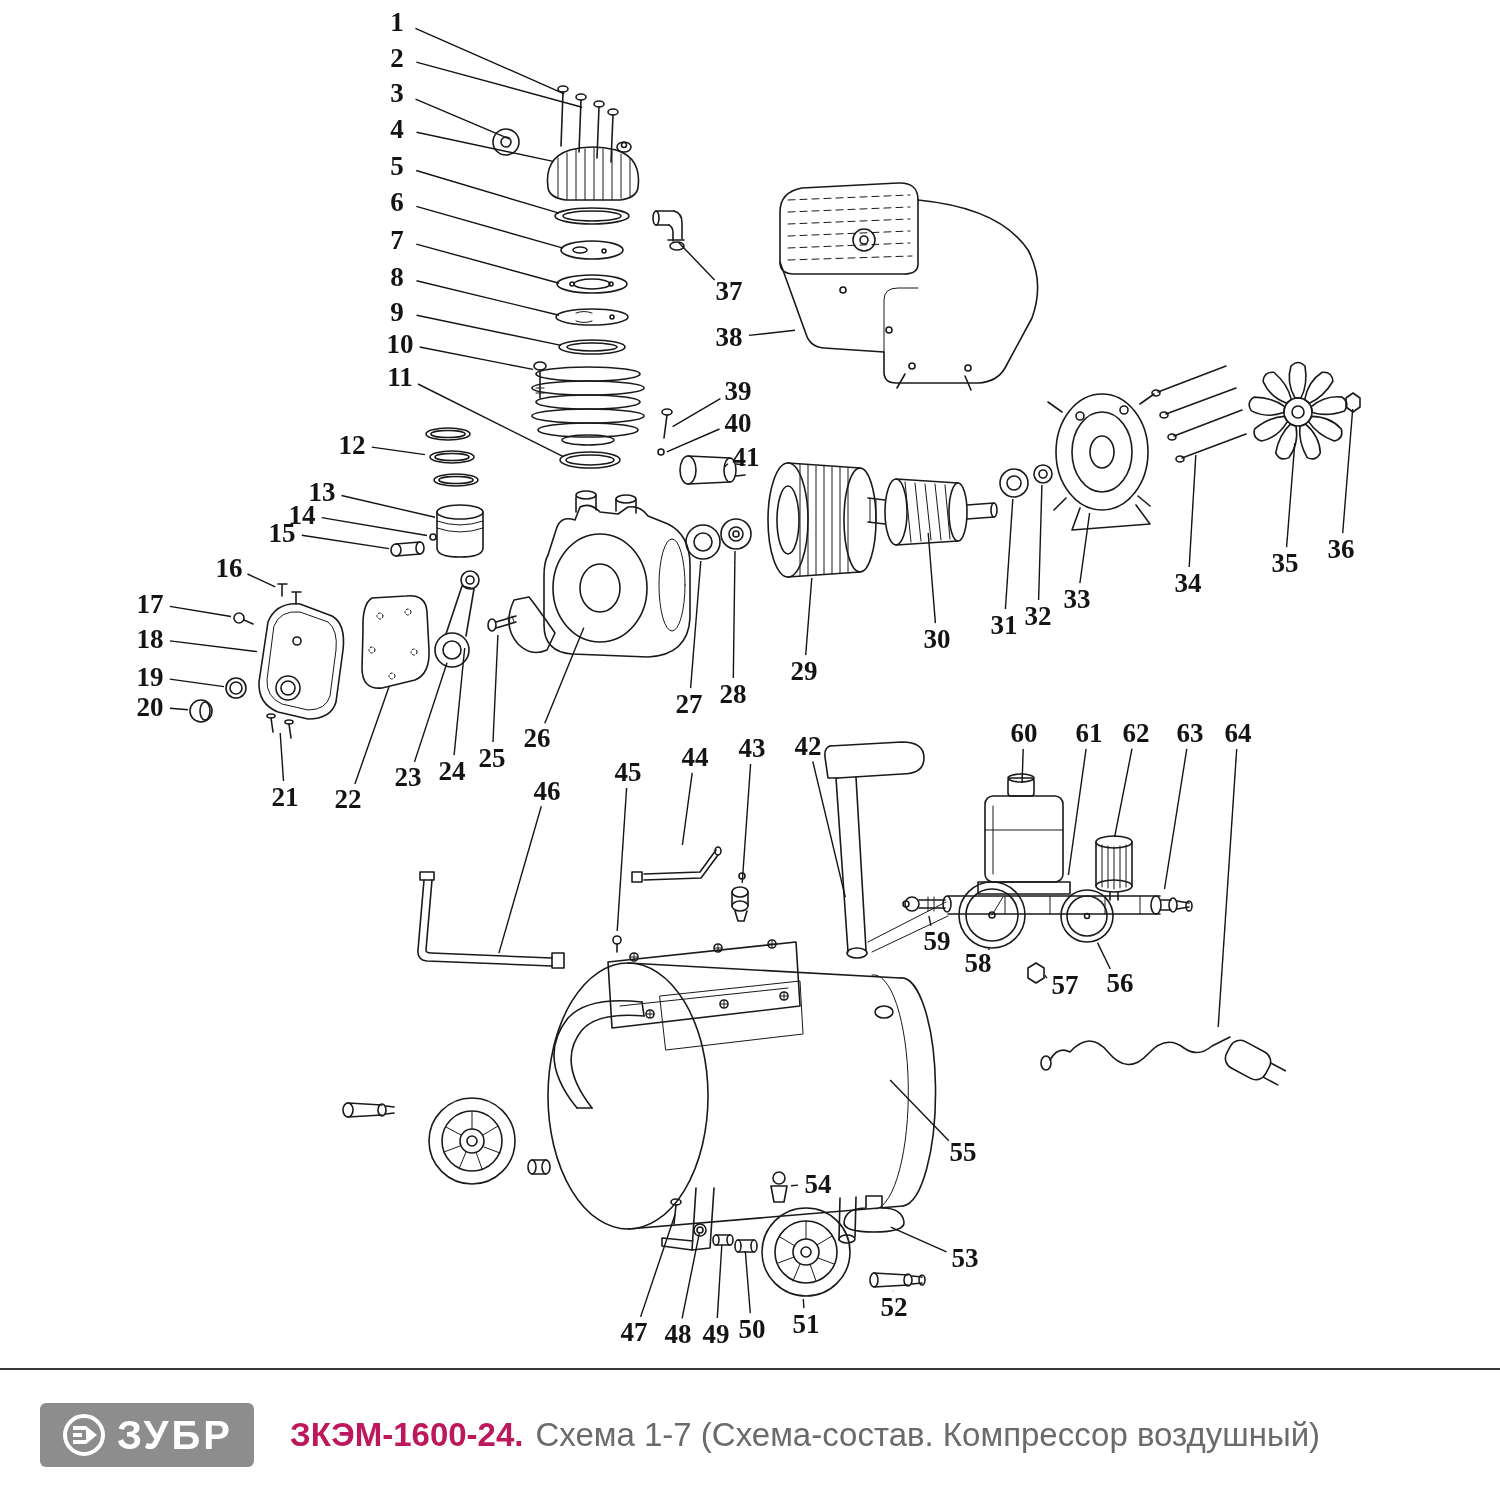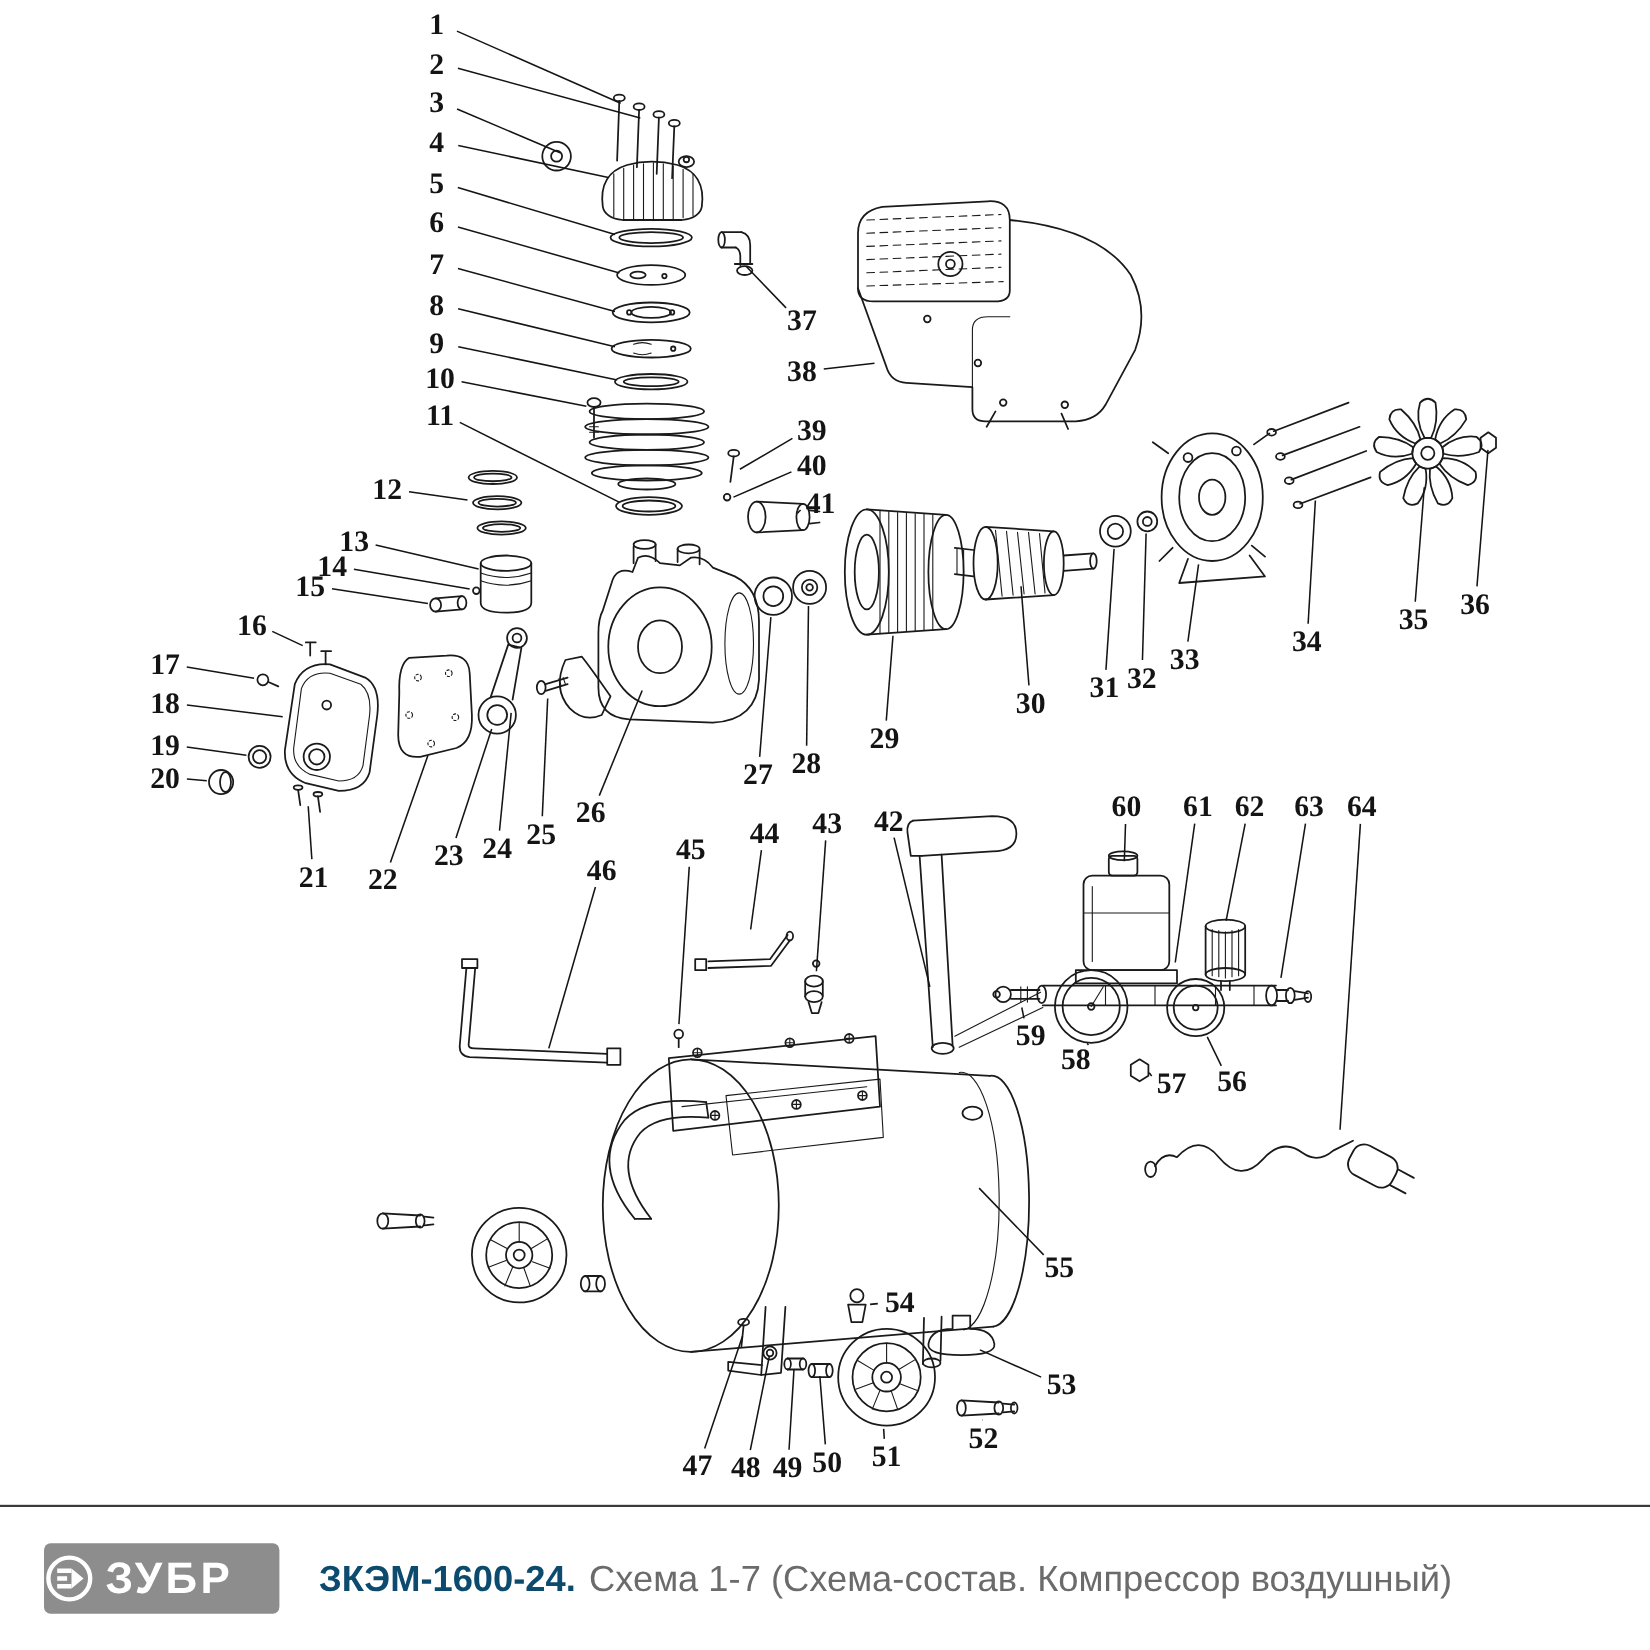--- a/index.html
+++ b/index.html
@@ -26,28 +26,28 @@
   #callout-layer line { stroke:#141414; stroke-width:1.4; }
 
   
   .footer {
     position:absolute; left:0; top:1368px; width:1500px; height:132px;
     border-top:2px solid #3a3a3a;
     display:flex; align-items:center; padding:0 40px; gap:36px; background:#fff;
   }
   .logo {
     width:214px; height:64px; background:#8d8d8d; border-radius:6px;
-    display:flex; align-items:center; justify-content:flex-start; gap:10px; flex:0 0 auto;
+    display:flex; align-items:center; justify-content:center; gap:10px; flex:0 0 auto;
   }
   .logo-text {
     color:#fff; font-weight:bold; font-size:40px; letter-spacing:3px;
     font-family:"Liberation Sans", sans-serif; line-height:1;
   }
   .caption { font-size:33px; color:#6b6b6b; white-space:nowrap; }
-  .caption .model { color:#0c4a6e; font-weight:bold; margin-right:12px; }
+  .caption .model { color:#be185d; font-weight:bold; margin-right:12px; }
 </style>
 </head>
 <body>
 
 <div class="page">
   <div class="diagram-wrap">
     <svg class="drawing" width="1500" height="1368" viewBox="0 0 1500 1368">
       <g class="ink">
 
         <g>

